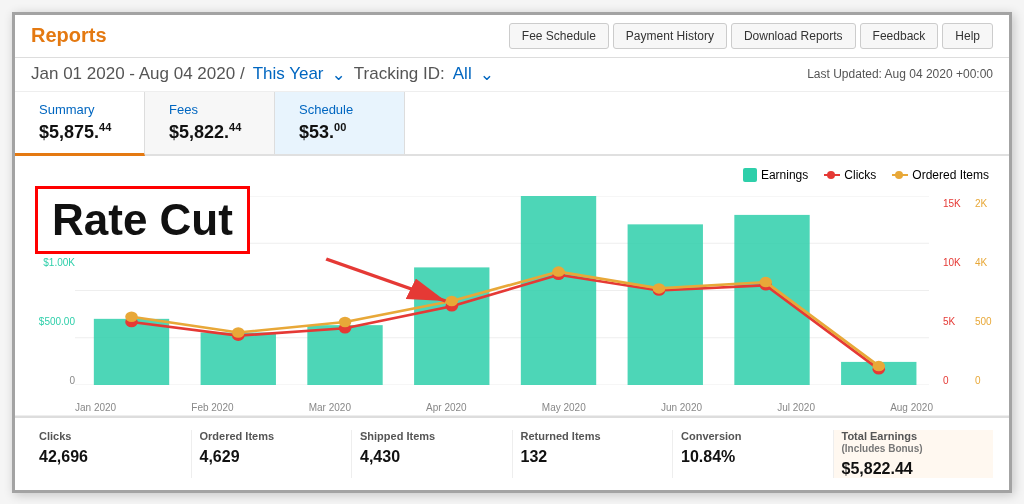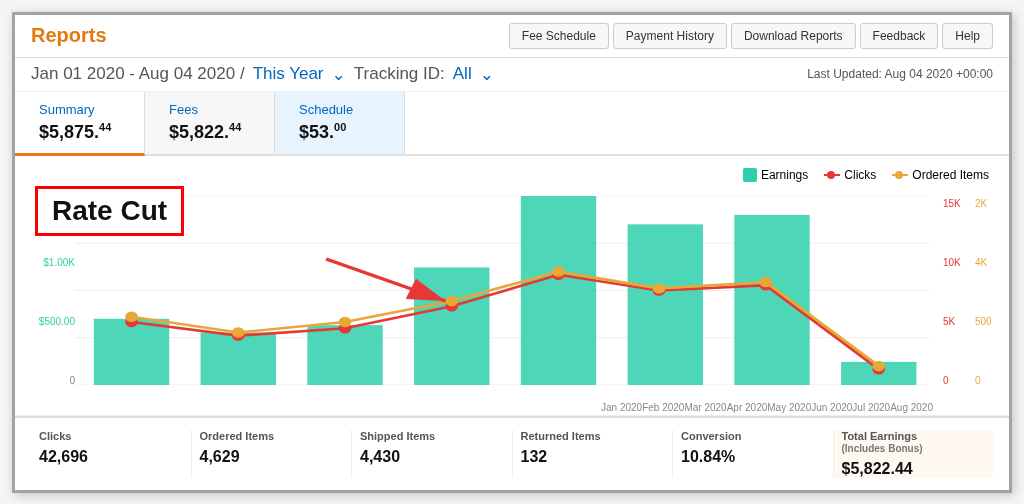--- a/index.html
+++ b/index.html
@@ -28,21 +28,21 @@
     .tab-value sup { font-size: 11px; }
 
     
     .chart-area { position: relative; padding: 16px 16px 8px 16px; background: #fff; border-bottom: 1px solid #eee; height: 260px; }
     .chart-legend { position: absolute; top: 12px; right: 20px; display: flex; gap: 16px; font-size: 12px; align-items: center; }
     .legend-item { display: flex; align-items: center; gap: 4px; }
     .legend-dot { width: 10px; height: 10px; border-radius: 50%; }
 
     
     .rate-cut-box { position: absolute; top: 30px; left: 20px; border: 3px solid red; padding: 6px 14px; background: #fff; z-index: 10; }
-    .rate-cut-text { font-size: 28px; font-weight: bold; color: #111; }
+    .rate-cut-text { font-size: 44px; font-weight: bold; color: #111; }
 
     
     .chart-svg-container { position: absolute; left: 60px; right: 80px; top: 40px; bottom: 30px; }
 
     
     .stats-table { display: flex; padding: 12px 16px; border-top: 2px solid #ddd; background: #fff; }
     .stat-col { flex: 1; padding: 0 8px; border-right: 1px solid #eee; }
     .stat-col:last-child { border-right: none; }
     .stat-header { font-size: 11px; color: #555; margin-bottom: 6px; font-weight: bold; }
     .stat-value { font-size: 16px; font-weight: bold; color: #111; }
@@ -192,21 +192,21 @@
       <span>0</span>
     </div>
 
     <div style="position:absolute;right:4px;top:42px;bottom:28px;display:flex;flex-direction:column;justify-content:space-between;font-size:10px;color:#e8a838;width:30px;text-align:left;margin-left:12px;">
       <span>2K</span>
       <span>4K</span>
       <span>500</span>
       <span>0</span>
     </div>
 
-    <div style="position:absolute;bottom:2px;left:60px;right:76px;display:flex;justify-content:flex-end;font-size:10px;color:#888;">
+    <div style="position:absolute;bottom:2px;left:60px;right:76px;display:flex;justify-content:space-between;font-size:10px;color:#888;">
       <span>Jan 2020</span>
       <span>Feb 2020</span>
       <span>Mar 2020</span>
       <span>Apr 2020</span>
       <span>May 2020</span>
       <span>Jun 2020</span>
       <span>Jul 2020</span>
       <span>Aug 2020</span>
     </div>
   </div>

